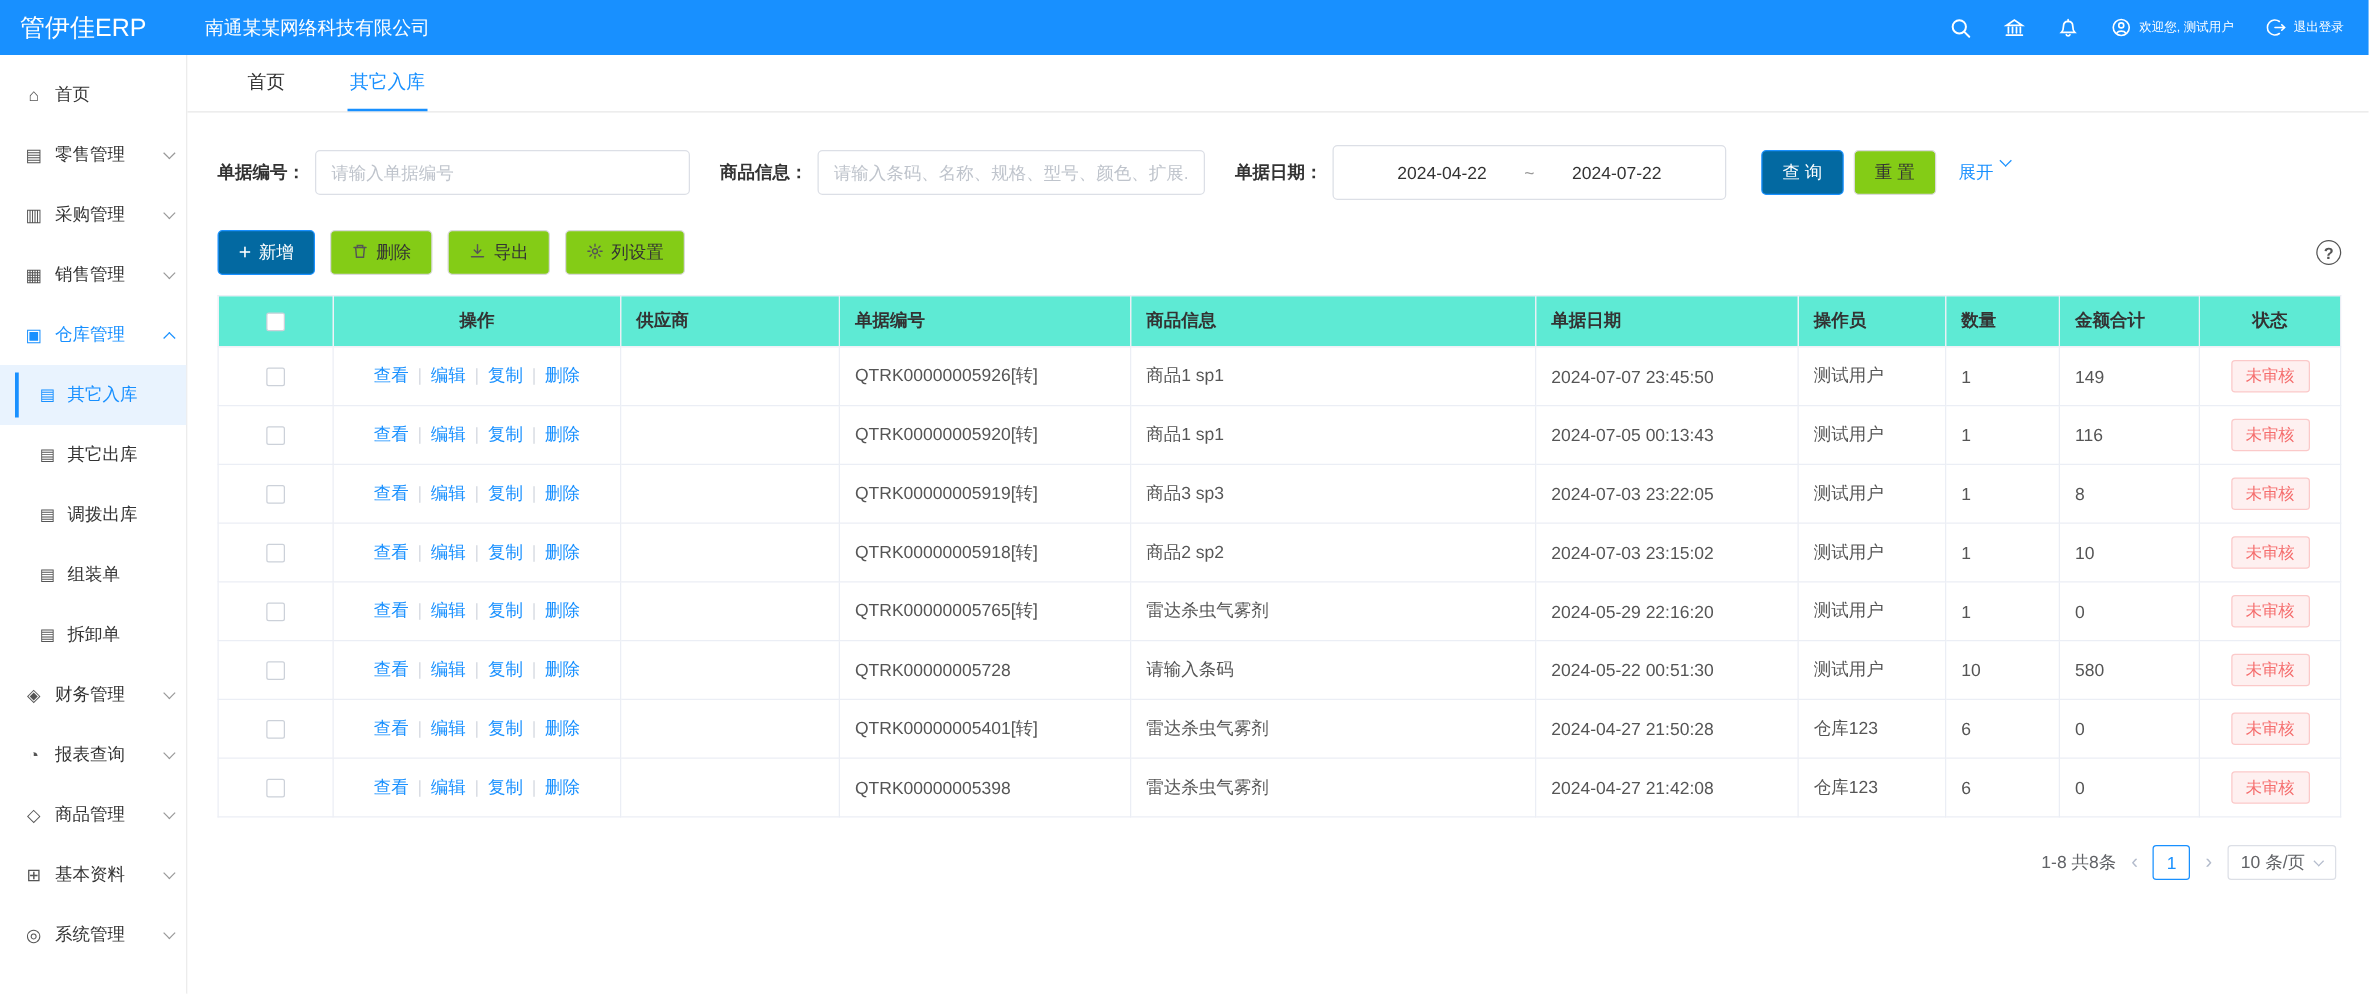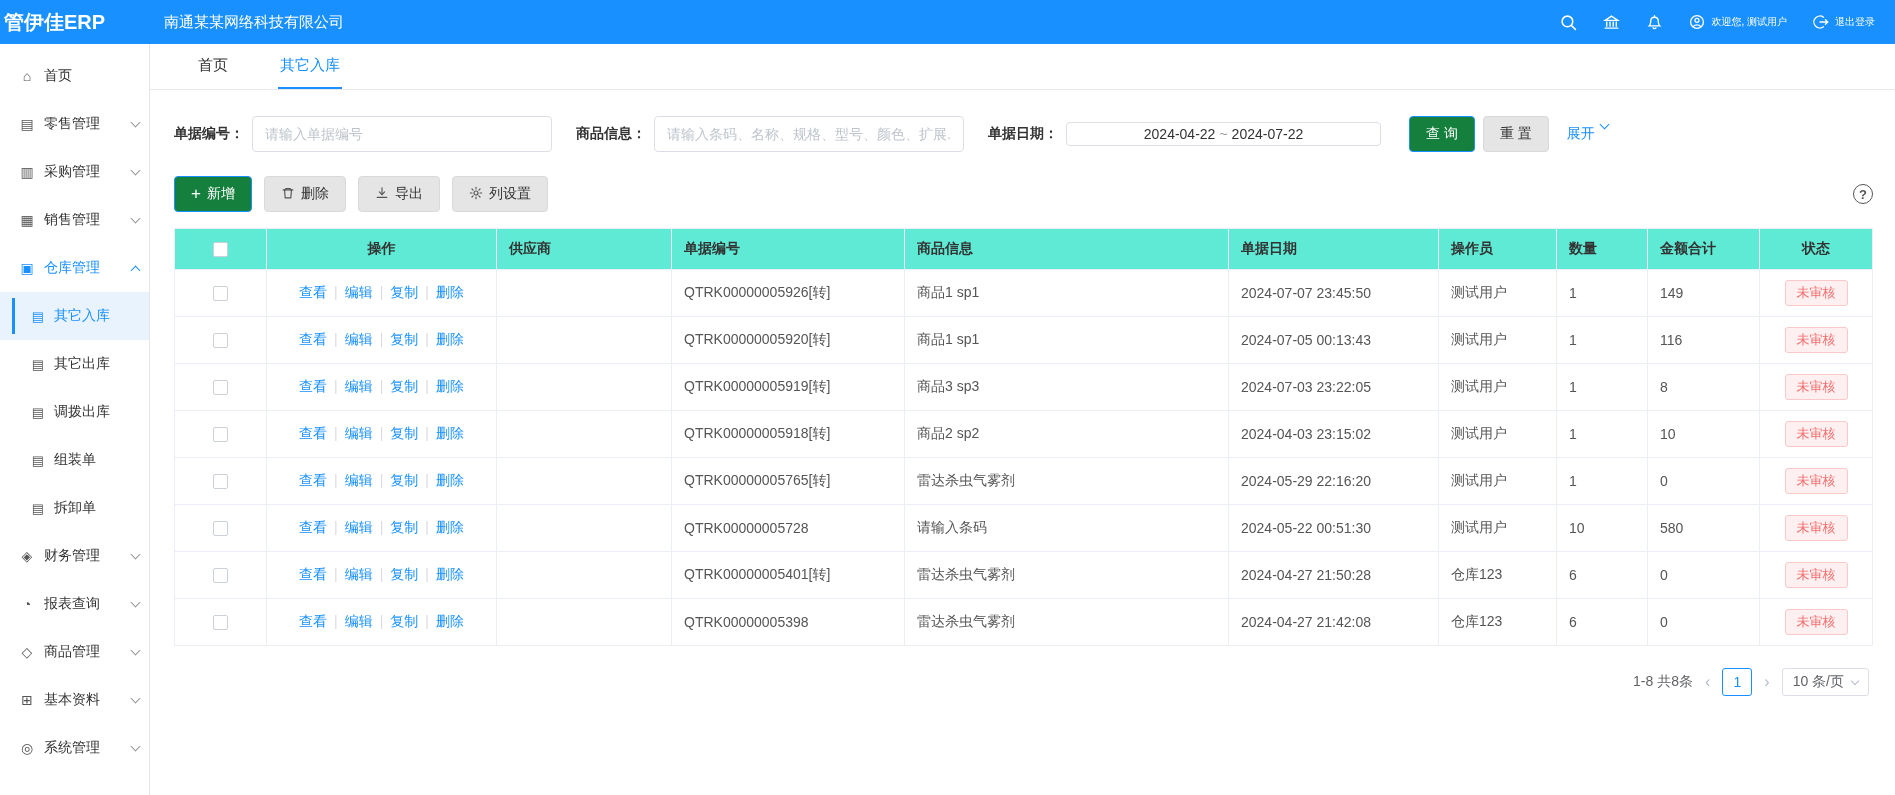--- a/index.html
+++ b/index.html
@@ -1,21 +1,21 @@
 <!DOCTYPE html>
 <html><head>
 <meta charset="utf-8">
 <style>
   * { margin:0; padding:0; box-sizing:border-box; }
   html,body { width:1895px; height:795px; overflow:hidden; }
   body { font-family:"Liberation Sans","DejaVu Sans",sans-serif; font-size:14px; color:#333; background:#fff; }
 
   
   .topbar { height:44px; background:#1890ff; color:#fff; display:flex; align-items:center; }
-  .logo { width:150px; font-size:20px; font-weight:bold; padding-left:4px; white-space:nowrap; }
+  .logo { width:150px; font-size:20px; font-weight:normal; padding-left:16px; white-space:nowrap; }
   .company { font-size:15px; margin-left:14px; }
   .topbar-right { margin-left:auto; display:flex; align-items:center; gap:26px; padding-right:20px; font-size:10px; }
   .tb-icon { display:flex; align-items:center; cursor:pointer; }
   .tb-group { display:flex; align-items:center; gap:6px; cursor:pointer; white-space:nowrap; }
 
   
   .layout { display:flex; height:751px; }
   .sidebar { width:150px; border-right:1px solid #e6e6e6; background:#fff; padding-top:8px; flex:none; }
   .sb-item { height:48px; display:flex; align-items:center; padding:0 10px 0 18px; cursor:pointer; color:#333; position:relative; }
   .sb-icon { width:18px; margin-right:8px; color:#555; font-size:14px; text-align:center; flex:none; }
@@ -37,24 +37,24 @@
   .tabbar { height:46px; border-bottom:1px solid #e8e8e8; display:flex; align-items:stretch; padding-left:46px; gap:48px; flex:none; }
   .tab { display:flex; align-items:center; font-size:15px; color:#333; cursor:pointer; border-bottom:2px solid transparent; padding:0 2px; }
   .tab.active { color:#1890ff; border-bottom-color:#1890ff; }
 
   
   .filters { display:flex; align-items:center; padding:26px 20px 0 24px; gap:8px; flex:none; }
   .f-label { font-weight:bold; font-size:14px; color:#333; white-space:nowrap; }
   .f-input { height:36px; width:300px; border:1px solid #dcdfe6; border-radius:4px; padding:0 12px; font-size:14px; color:#333; outline:none; font-family:inherit; }
   .f-input::placeholder { color:#bfc4cc; }
   .f-input.product { width:310px; margin-right:16px; }
-  .date-range { height:24px; width:315px; border:1px solid #dcdfe6; border-radius:4px; display:flex; align-items:center; justify-content:center; gap:4px; font-size:14px; color:#333; cursor:pointer; }
+  .date-range { height:44px; width:315px; border:1px solid #dcdfe6; border-radius:4px; display:flex; align-items:center; justify-content:center; gap:30px; font-size:14px; color:#333; cursor:pointer; }
   .tilde { color:#999; }
-  .btn { height:36px; padding:0 16px; border:1px solid #d9d9d9; background:#e5e5e5; border-radius:4px; font-size:14px; color:#333; display:inline-flex; align-items:center; gap:6px; cursor:pointer; white-space:nowrap; font-family:inherit; }
-  .btn.primary { background:#15803d; border-color:#1890ff; color:#fff; }
+  .btn { height:36px; padding:0 16px; border:1px solid #d9d9d9; background:#84cc16; border-radius:4px; font-size:14px; color:#333; display:inline-flex; align-items:center; gap:6px; cursor:pointer; white-space:nowrap; font-family:inherit; }
+  .btn.primary { background:#0369a1; border-color:#1890ff; color:#fff; }
   .search-btn { margin-left:20px; }
   .expand { color:#1890ff; display:inline-flex; gap:6px; cursor:pointer; margin-left:10px; white-space:nowrap; }
   .chev-blue { width:7px; height:7px; border-right:1.5px solid #1890ff; border-bottom:1.5px solid #1890ff; transform:rotate(45deg); margin-top:-4px; }
 
   
   .toolbar { display:flex; align-items:center; gap:12px; margin:24px 22px 16px 24px; flex:none; }
   .plus { font-size:17px; line-height:1; margin-top:-2px; }
   .help { margin-left:auto; width:20px; height:20px; border:1.5px solid #555; border-radius:50%; color:#555; font-size:13px; font-weight:bold; display:flex; align-items:center; justify-content:center; cursor:pointer; }
 
   
@@ -333,21 +333,21 @@
     <td class="center"><span class="badge">未审核</span></td>
   </tr>
             <tr>
     <td class="center"><span class="checkbox"></span></td>
     <td class="center">
       <a class="act">查看</a><span class="sep">|</span><a class="act">编辑</a><span class="sep">|</span><a class="act">复制</a><span class="sep">|</span><a class="act">删除</a>
     </td>
     <td class="c-supplier"></td>
     <td class="c-bill">QTRK00000005918[转]</td>
     <td class="c-product">商品2 sp2</td>
-    <td class="c-date">2024-04-03 23:15:02</td>
+    <td class="c-date">2024-07-03 23:15:02</td>
     <td class="c-operator">测试用户</td>
     <td class="c-qty">1</td>
     <td class="c-amount">10</td>
     <td class="center"><span class="badge">未审核</span></td>
   </tr>
             <tr>
     <td class="center"><span class="checkbox"></span></td>
     <td class="center">
       <a class="act">查看</a><span class="sep">|</span><a class="act">编辑</a><span class="sep">|</span><a class="act">复制</a><span class="sep">|</span><a class="act">删除</a>
     </td>

